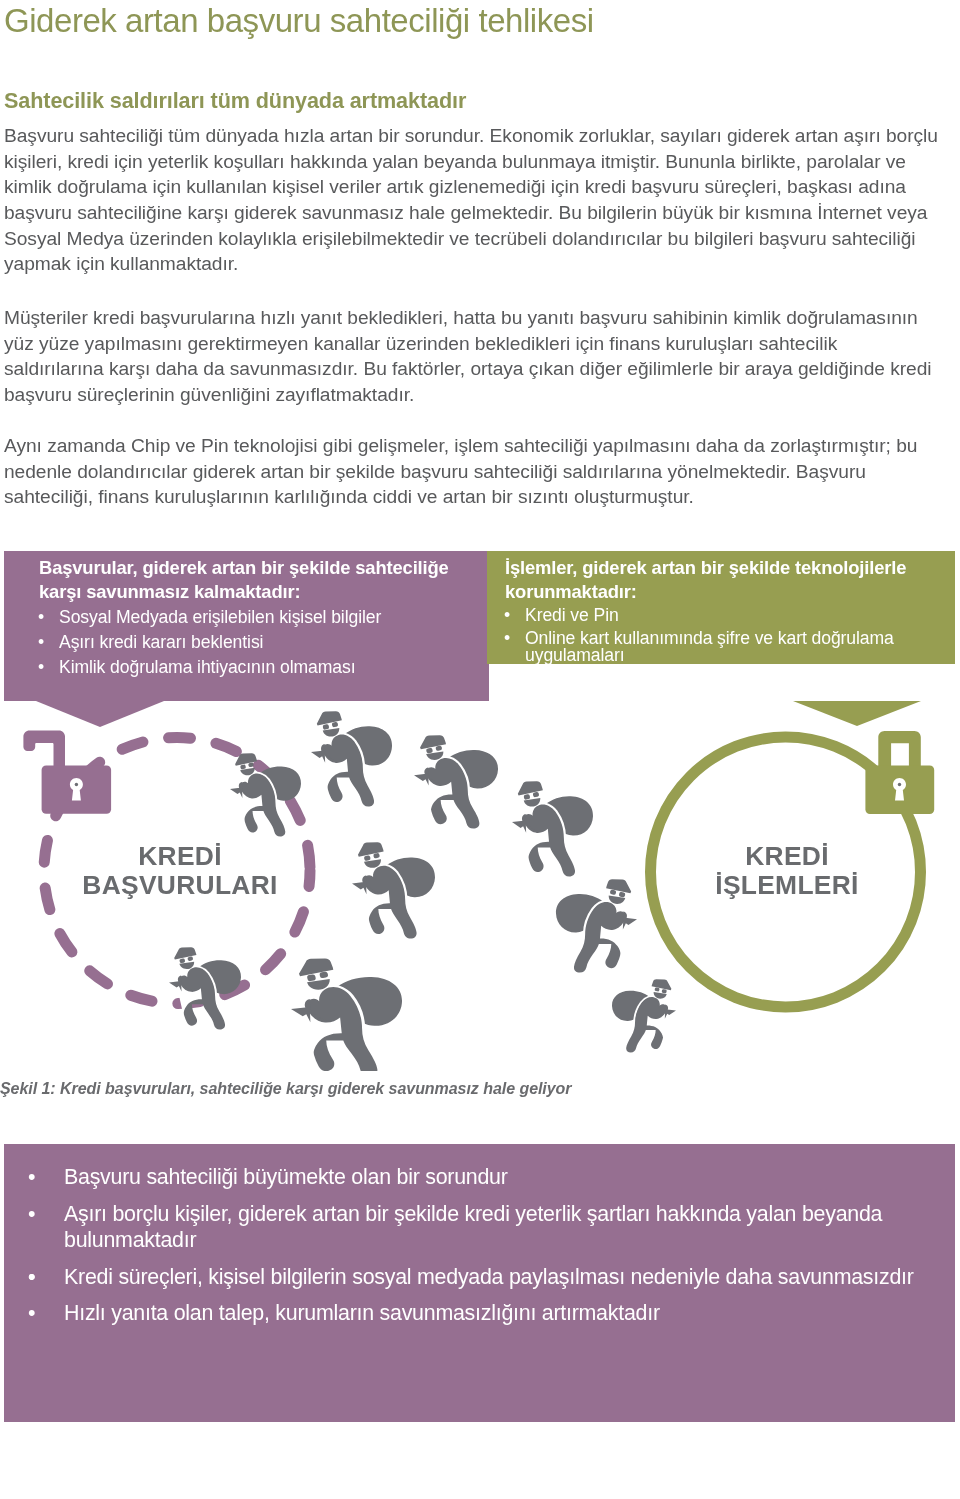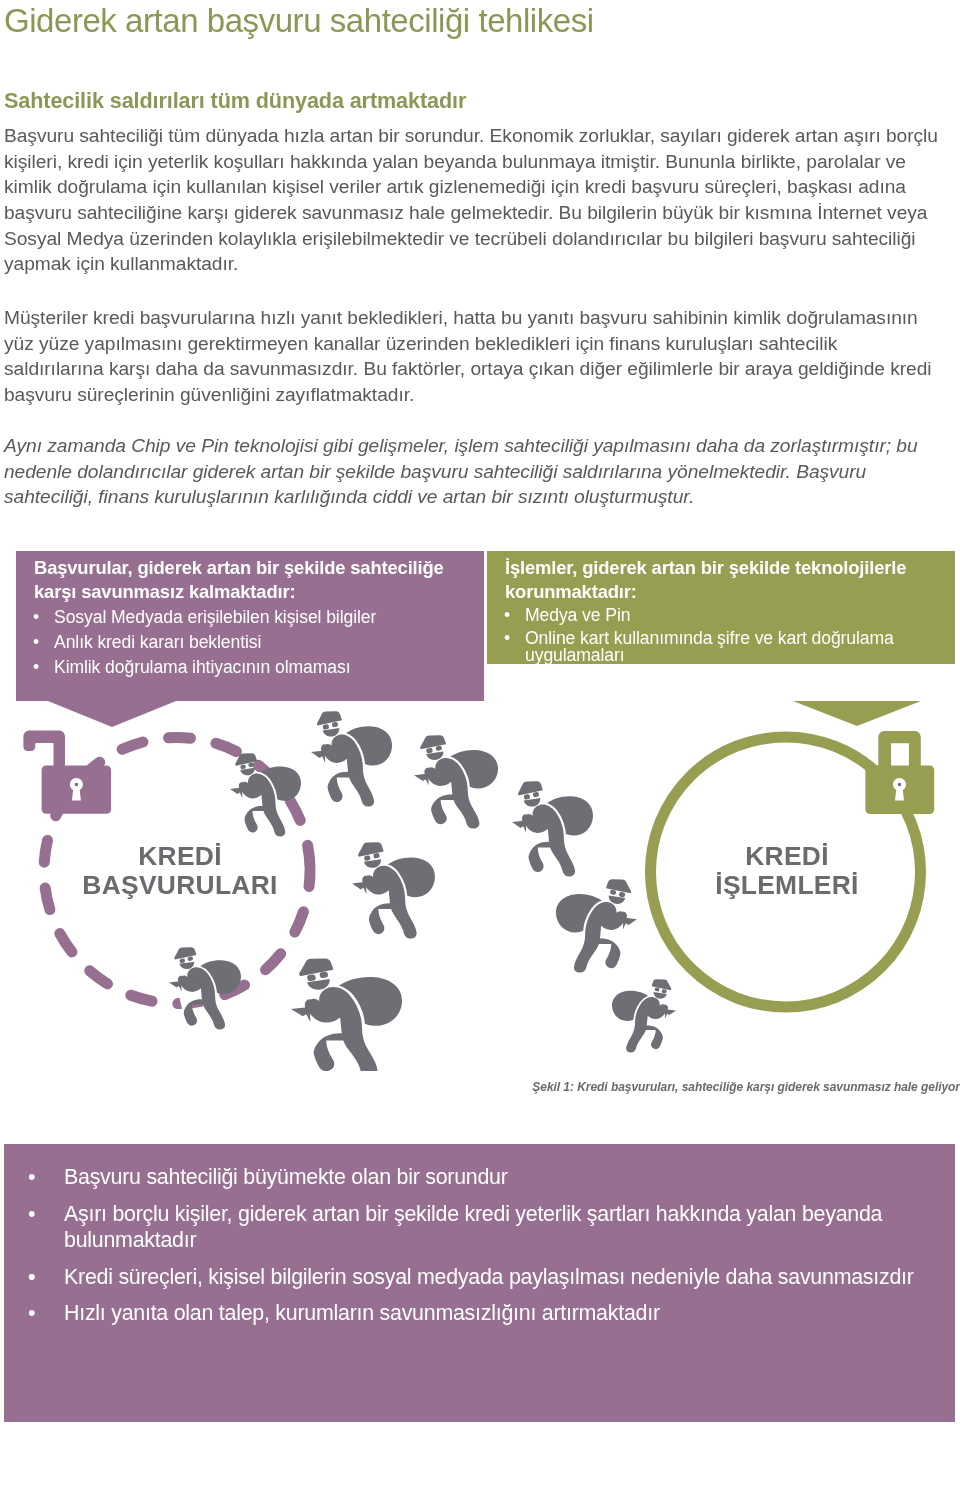--- a/index.html
+++ b/index.html
@@ -12,43 +12,43 @@
   #title{position:absolute;left:4px;top:-29px;width:930px;font-size:33px;font-weight:400;
          color:#8e9656;letter-spacing:-0.45px;line-height:40px;white-space:nowrap;}
   #subtitle{position:absolute;left:4px;top:62px;font-size:21.6px;font-weight:700;color:#8e9656;
             letter-spacing:-0.1px;line-height:26px;white-space:nowrap;}
 
   
   .para{position:absolute;left:4px;width:938px;font-size:19.2px;line-height:25.6px;
         color:#58595b;letter-spacing:-0.05px;text-align:left;}
   #p1{top:96px;}
   #p2{top:278px;}
-  #p3{top:406px;font-style:italic;}
+  #p3{top:406px;}
 
   
   .callout{position:absolute;color:#fff;}
   .callout .body{position:relative;z-index:2;padding:5px 18px 12px 18px;}
   .callout h3{margin:0;font-size:18.4px;font-weight:700;line-height:24.2px;letter-spacing:-0.15px;}
   .callout ul{margin:1px 0 0 0;padding:0;list-style:none;}
   .callout li{position:relative;padding-left:20px;font-size:17.6px;line-height:25px;
               margin-top:0px;letter-spacing:-0.1px;}
   .callout li .dot{position:absolute;left:-1px;top:0;}
   .notch{position:absolute;width:0;height:0;border-left:64px solid transparent;
          border-right:64px solid transparent;}
-  #callout-left{left:16px;top:543px;width:468px;background:#966f91;height:150px;}
+  #callout-left{left:4px;top:543px;width:468px;background:#966f91;height:150px;padding-left:17px;}
   #callout-left .notch{left:32px;top:150px;border-top:26px solid #966f91;}
   #callout-right{left:487px;top:543px;width:468px;background:#979e51;height:113px;}
   #callout-right li{font-size:17.6px;line-height:21.8px;margin-top:0;}
   #callout-right li.tight{line-height:17px;margin-top:2.5px;margin-bottom:2.5px;}
   #callout-right .notch{left:306px;top:150px;border-top:25px solid #979e51;}
 
   
   #figure{position:absolute;left:0;top:700px;width:960px;height:364px;overflow:hidden;}
-  #fig-caption{position:absolute;left:0;top:1072px;width:960px;text-align:right;
-               font-size:12px;font-style:italic;font-weight:700;color:#6a6b6e;letter-spacing:-0.05px;}
+  #fig-caption{position:absolute;left:0;top:1072px;width:960px;text-align:left;
+               font-size:16px;font-style:italic;font-weight:700;color:#6a6b6e;letter-spacing:-0.05px;}
 
   
   #summary{position:absolute;left:4px;top:1136px;width:951px;height:278px;background:#966f91;}
   #summary ul{margin:0;padding:20px 22px 0 24px;list-style:none;}
   #summary li{position:relative;color:#fff;font-size:21.4px;line-height:26.5px;
               padding-left:36px;margin-bottom:10px;letter-spacing:-0.25px;}
   #summary li .dot{position:absolute;left:0px;top:0;}
 
   #footer-rule{position:absolute;left:7px;top:1491px;width:946px;height:1px;background:#8c8c8c;}
 </style>
@@ -62,32 +62,32 @@
 
   <p class="para" id="p1">Başvuru sahteciliği tüm dünyada hızla artan bir sorundur. Ekonomik zorluklar, sayıları giderek artan aşırı borçlu kişileri, kredi için yeterlik koşulları hakkında yalan beyanda bulunmaya itmiştir. Bununla birlikte, parolalar ve kimlik doğrulama için kullanılan kişisel veriler artık gizlenemediği için kredi başvuru süreçleri, başkası adına başvuru sahteciliğine karşı giderek savunmasız hale gelmektedir. Bu bilgilerin büyük bir kısmına İnternet veya Sosyal Medya üzerinden kolaylıkla erişilebilmektedir ve tecrübeli dolandırıcılar bu bilgileri başvuru sahteciliği yapmak için kullanmaktadır.</p>
   <p class="para" id="p2">Müşteriler kredi başvurularına hızlı yanıt bekledikleri, hatta bu yanıtı başvuru sahibinin kimlik doğrulamasının yüz yüze yapılmasını gerektirmeyen kanallar üzerinden bekledikleri için finans kuruluşları sahtecilik saldırılarına karşı daha da savunmasızdır. Bu faktörler, ortaya çıkan diğer eğilimlerle bir araya geldiğinde kredi başvuru süreçlerinin güvenliğini zayıflatmaktadır.</p>
   <p class="para" id="p3">Aynı zamanda Chip ve Pin teknolojisi gibi gelişmeler, işlem sahteciliği yapılmasını daha da zorlaştırmıştır; bu nedenle dolandırıcılar giderek artan bir şekilde başvuru sahteciliği saldırılarına yönelmektedir. Başvuru sahteciliği, finans kuruluşlarının karlılığında ciddi ve artan bir sızıntı oluşturmuştur.</p>
 
   <div class="callout" id="callout-left">
     <div class="body">
       <h3>Başvurular, giderek artan bir şekilde sahteciliğe karşı savunmasız kalmaktadır:</h3>
       <ul>
         <li><span class="dot">•</span><span>Sosyal Medyada erişilebilen kişisel bilgiler</span></li>
-        <li><span class="dot">•</span><span>Anlık kredi kararı beklentisi</span></li>
+        <li><span class="dot">•</span><span>Aşırı kredi kararı beklentisi</span></li>
         <li><span class="dot">•</span><span>Kimlik doğrulama ihtiyacının olmaması</span></li>
       </ul>
     </div>
     <div class="notch"></div>
   </div>
 
   <div class="callout" id="callout-right">
     <div class="body">
       <h3>İşlemler, giderek artan bir şekilde teknolojilerle korunmaktadır:</h3>
       <ul>
-        <li><span class="dot">•</span><span>Medya ve Pin</span></li>
+        <li><span class="dot">•</span><span>Kredi ve Pin</span></li>
         <li class="tight"><span class="dot">•</span><span>Online kart kullanımında şifre ve kart doğrulama uygulamaları</span></li>
         <li><span class="dot">•</span><span>CVV/CVC (3 basamaklı güvenlik kodu)</span></li>
       </ul>
     </div>
     <div class="notch"></div>
   </div>
 
   <div id="figure">
    <svg id="figsvg" width="960" height="364" viewBox="0 0 960 364" xmlns="http://www.w3.org/2000/svg" style="overflow:hidden">
      <defs>

